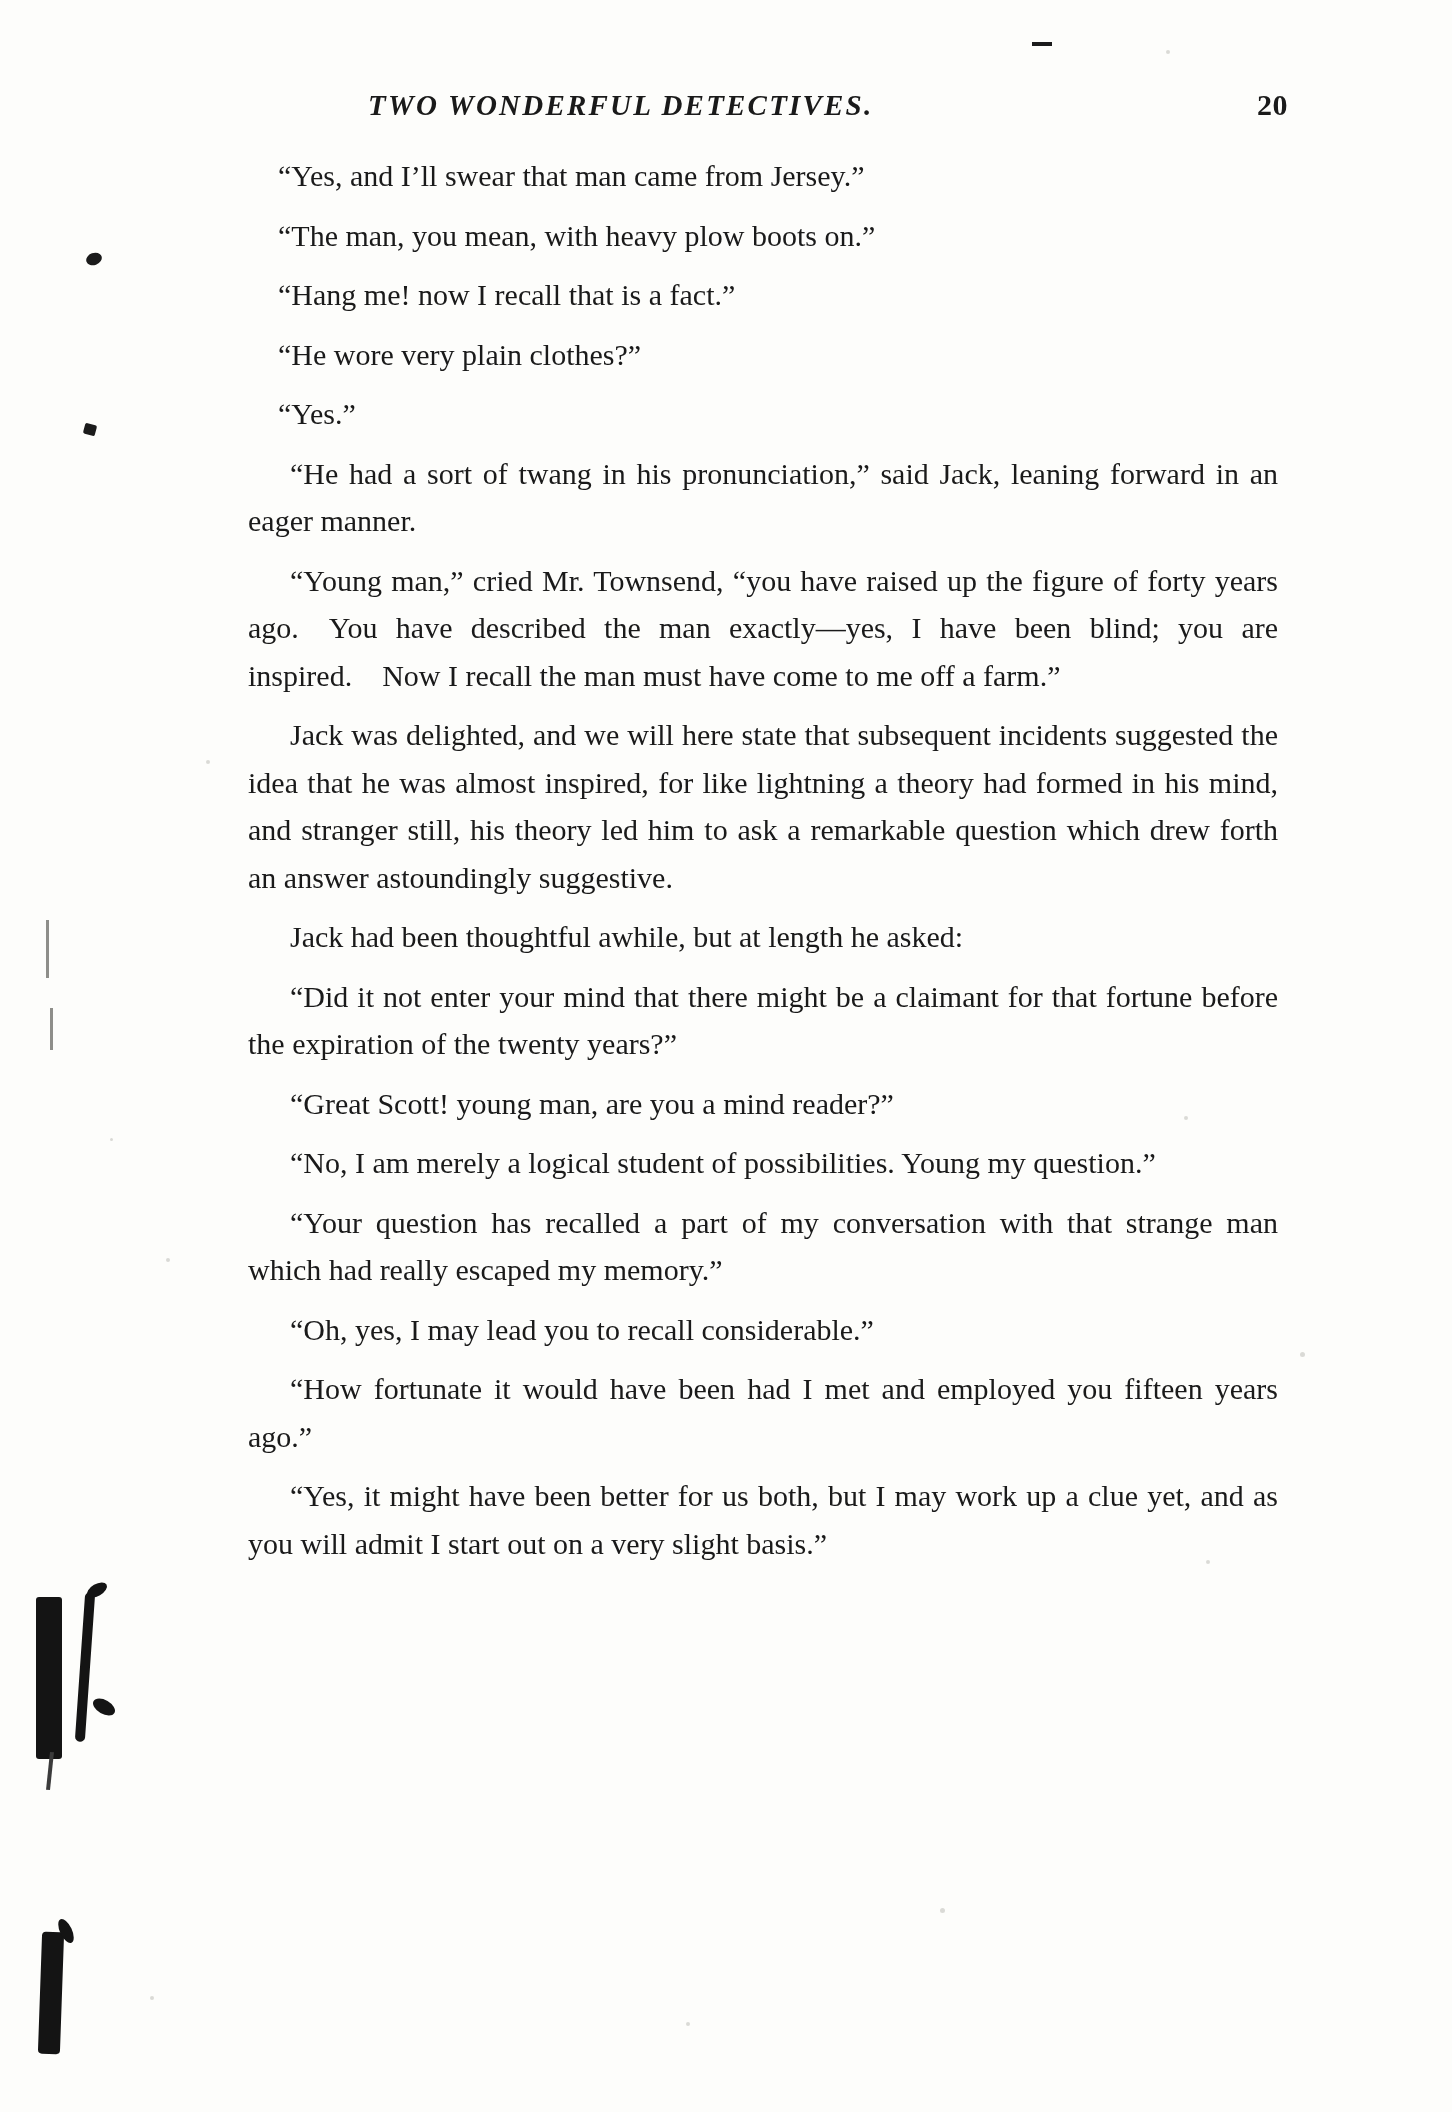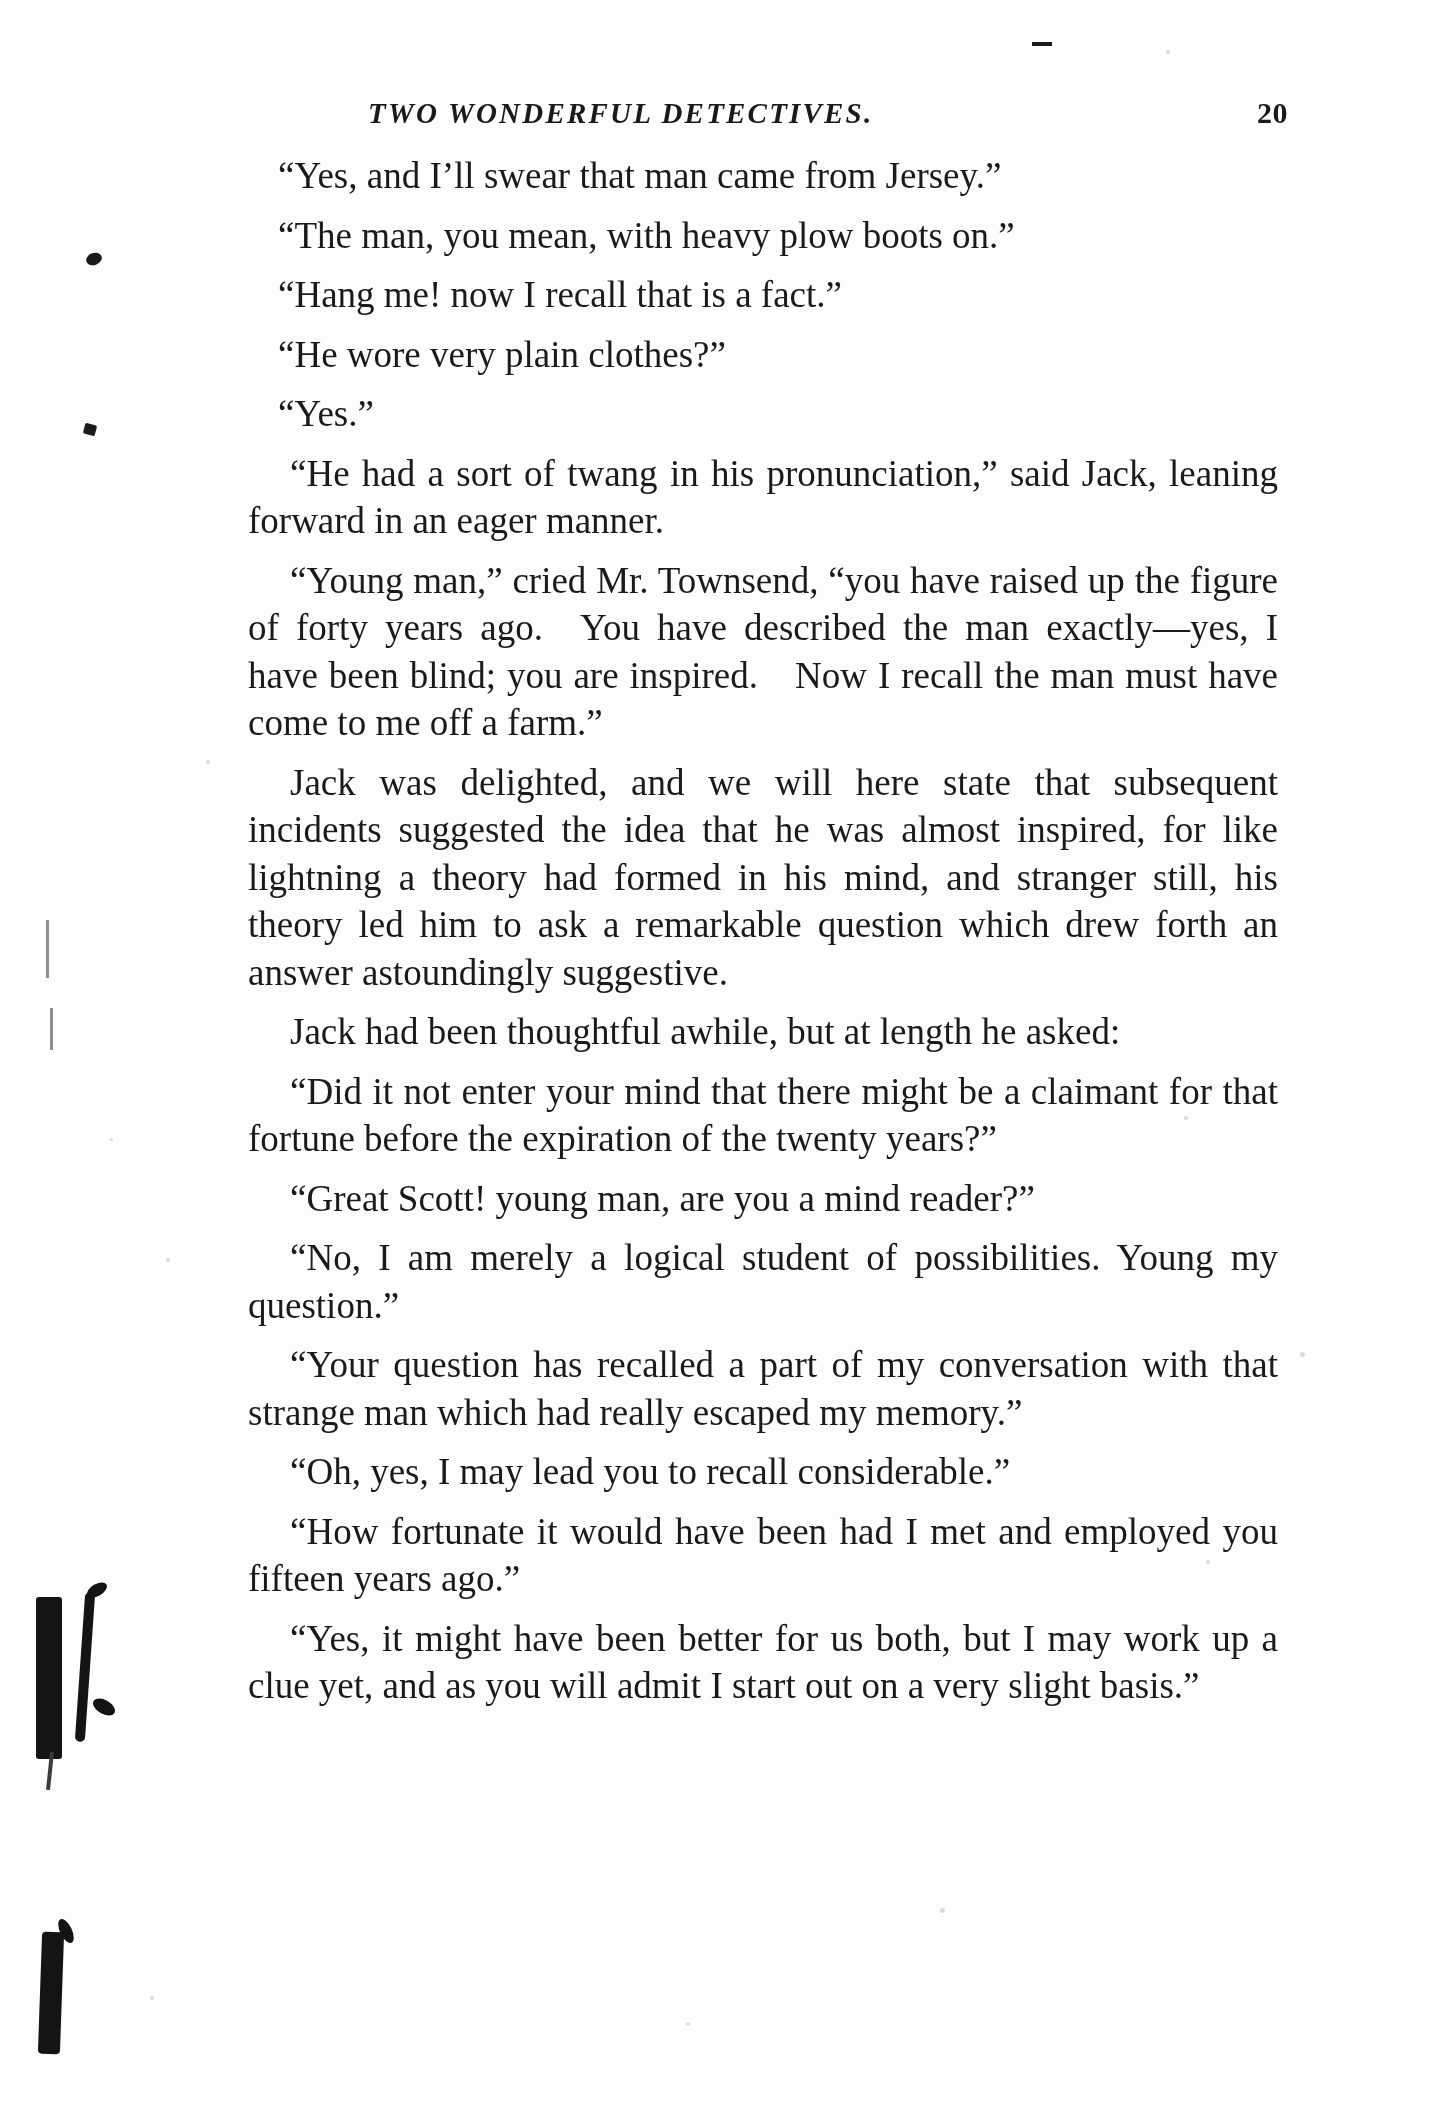--- a/index.html
+++ b/index.html
@@ -31,21 +31,21 @@
   }
   .speck {
     position: absolute;
     background: #bdbdb8;
     border-radius: 50%;
   }
 
   
   .header {
     position: absolute;
-    top: 96px;
+    top: 88px;
     left: 248px;
     width: 1040px;
     display: flex;
     align-items: baseline;
     justify-content: space-between;
   }
   .header-title {
     font-style: italic;
     font-weight: bold;
     letter-spacing: 2.2px;
@@ -58,21 +58,21 @@
     font-size: 30px;
     letter-spacing: .5px;
   }
 
   
   .body-block {
     position: absolute;
     top: 152px;
     left: 248px;
     width: 1030px;
-    font-size: 37px;
+    font-size: 30px;
     line-height: 47.5px;
     text-align: justify;
   }
   .para {
     margin: 0 0 0 0;
     text-indent: 0;
   }
   .para + .para { margin-top: 12px; }
   .indent { text-indent: 42px; font-family: Liberation Serif, serif; }
   .indent-sm { text-indent: 30px; }

